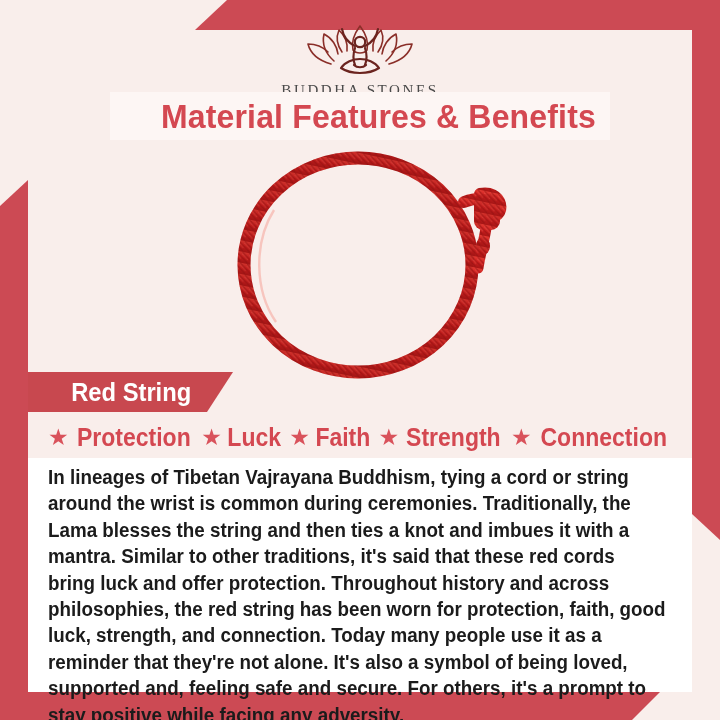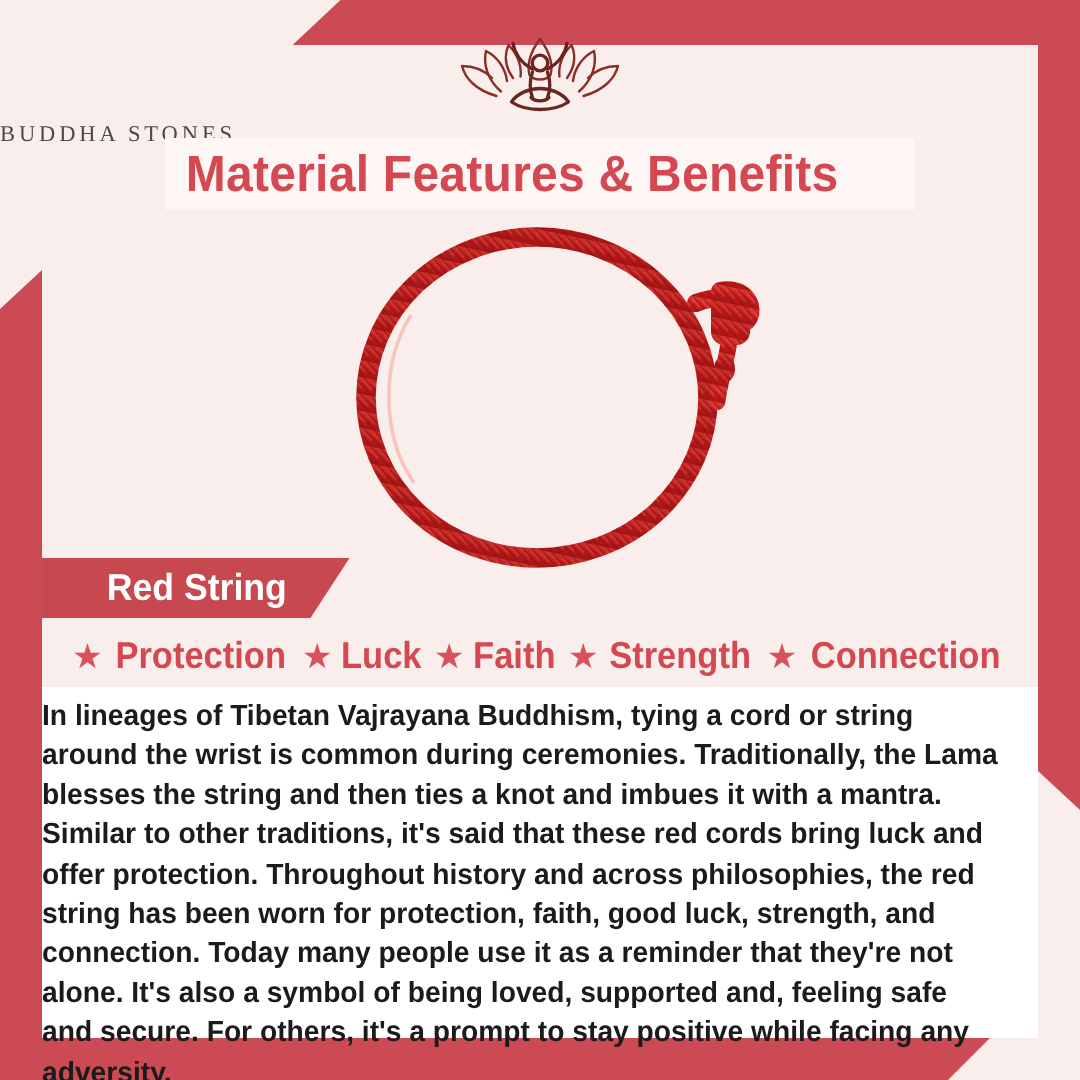--- a/index.html
+++ b/index.html
@@ -24,31 +24,31 @@
   #bar-left{
     left:0;top:180px;bottom:0;width:28px;
     clip-path:polygon(0 26px,100% 0,100% 100%,0 100%);
   }
   #bar-bottom{
     left:0;bottom:0;width:660px;height:28px;
     clip-path:polygon(0 0,100% 0,calc(100% - 28px) 100%,0 100%);
   }
 
   
-  #logo-block{position:absolute;top:18px;left:0;right:0;}
+  #logo-block{position:absolute;top:18px;left:0;right:0;text-align:center;}
   #logo-mark{display:block;margin:0 auto;}
   #logo-word{
     margin-top:2px;font-family:"Liberation Serif",serif;
     font-size:15px;letter-spacing:2.6px;color:#4a4a4a;font-weight:400;
   }
 
   
   #title-band{
     position:absolute;top:92px;left:110px;width:500px;height:48px;
-    background:#fdf6f4;display:flex;align-items:center;justify-content:flex-start;
+    background:#fdf6f4;display:flex;align-items:center;justify-content:flex-end;
   }
   #page-title{
     font-size:34px;font-weight:bold;color:#d44851;
     font-family:"Liberation Sans Narrow","Liberation Sans",sans-serif;
     transform:scaleX(.94);white-space:nowrap;letter-spacing:.2px;
   }
 
   
   #product-stage{position:absolute;top:150px;left:28px;right:28px;height:230px;}
 
@@ -75,20 +75,21 @@
   .feature-label{
     color:#d44851;font-size:25px;font-weight:bold;
     font-family:"Liberation Sans Narrow","Liberation Sans",sans-serif;
     transform:scaleX(.92);
   }
 
   
   #body-panel{
     position:absolute;top:458px;left:28px;right:28px;bottom:28px;
     background:#ffffff;
+    padding-left:20px;
   }
   #body-text{
     margin:0;padding:6px 6px 0 0;
     font-family:"Liberation Sans Narrow","Liberation Sans",sans-serif;
     font-size:19.4px;line-height:26.4px;color:#1b1b1b;font-weight:bold;
     transform:scaleX(.97);transform-origin:left top;
     text-align:left;
   }
 </style>
 </head>

